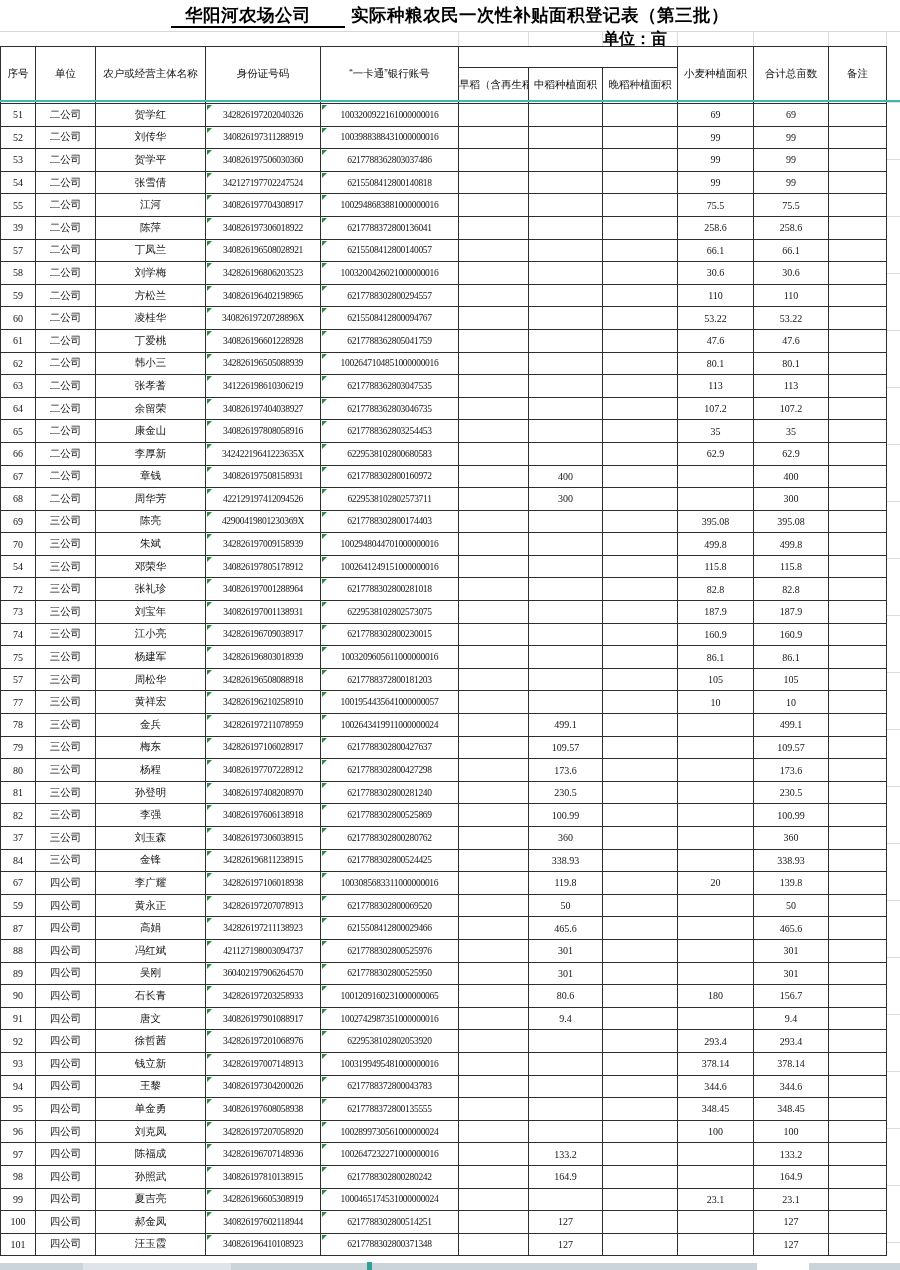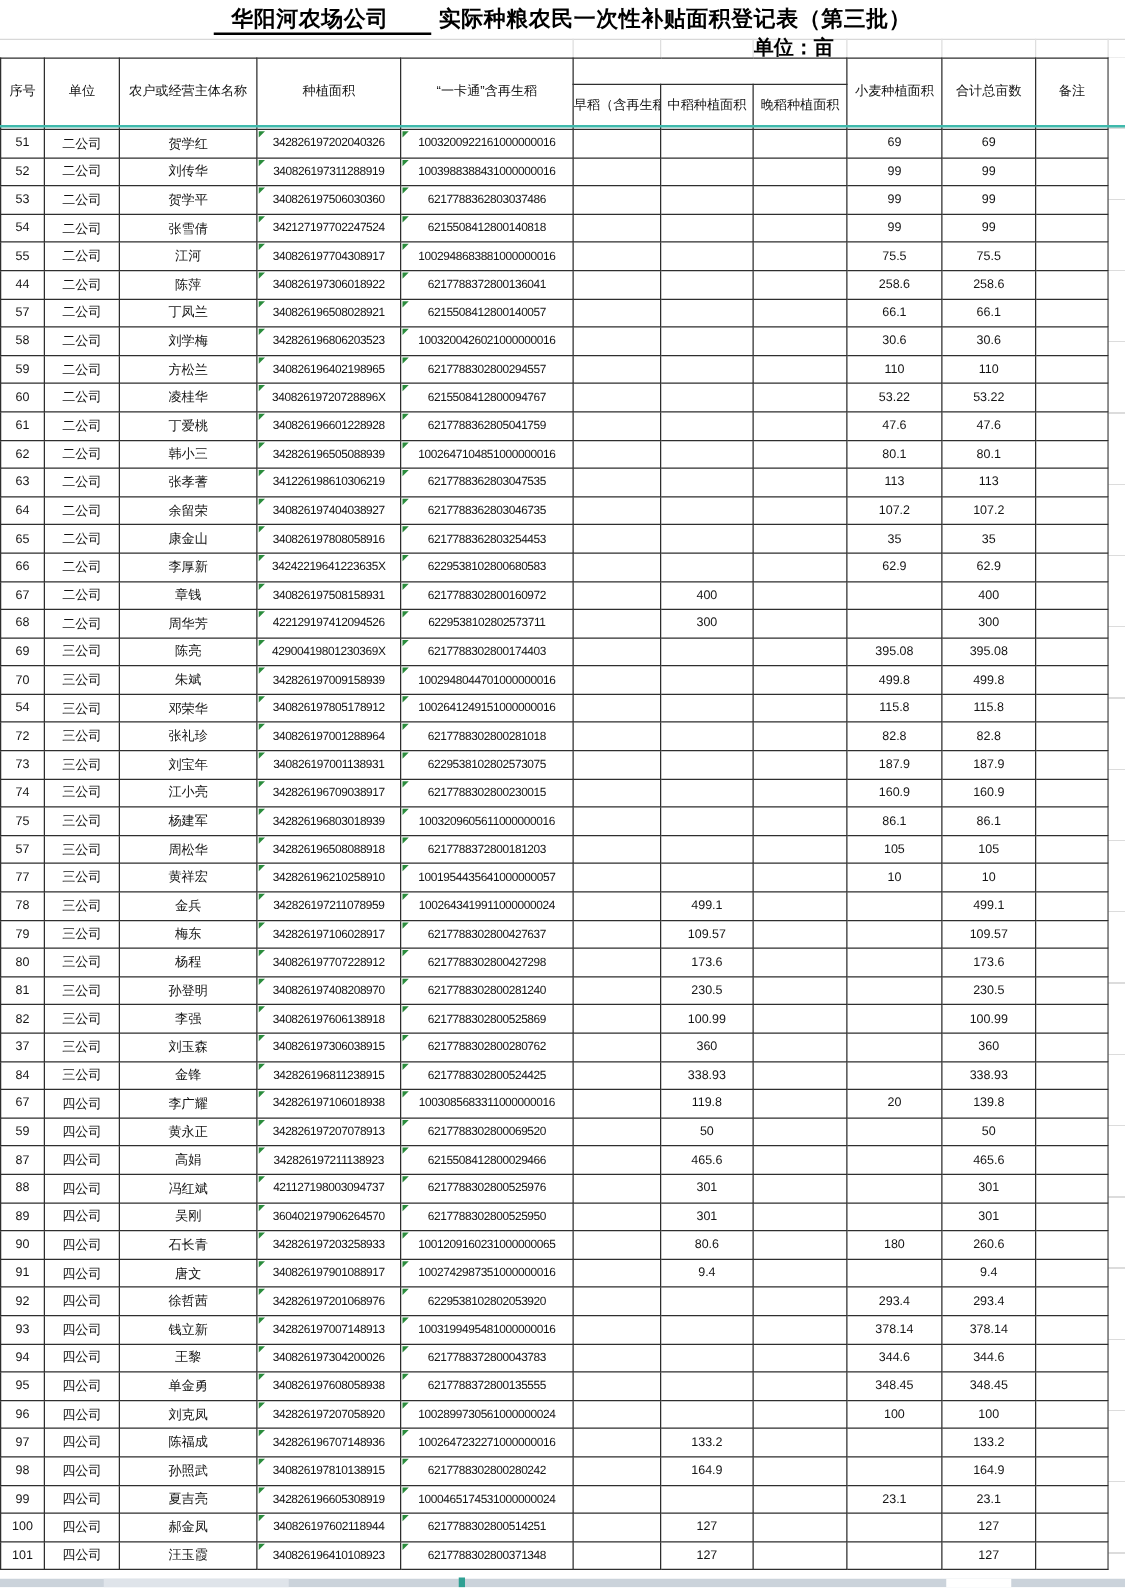--- a/index.html
+++ b/index.html
@@ -23,21 +23,21 @@
   table.sheet{position:absolute;top:46px;left:0;width:886px;border-collapse:collapse;
               table-layout:fixed;background:#fff;}
   table.sheet th,table.sheet td{border:1px solid #2e2e2e;padding:0;text-align:center;
               vertical-align:middle;overflow:hidden;white-space:nowrap;font-weight:normal;
               color:#141414;}
   tr.h1{height:21px;margin-left:29px;} tr.h2{height:33px;}
   th{font-size:10.5px;line-height:1.2;}
   th.wrap{white-space:normal;padding:0 3px;}
   tr.sliver{height:3px;}
   tr.sliver td{border-top:none;}
-  tbody tr.data{height:22.6px;}
+  tbody tr.data{height:22.6px;font-family:Liberation Serif, serif;}
   td.c-no{font-size:10px;}
   td.c-unit,td.c-name{font-size:10.5px;}
   td.c-id,td.c-bank{font-size:9.5px;letter-spacing:-0.3px;position:relative;}
   td.c-early,td.c-mid,td.c-late,td.c-wheat,td.c-total{font-size:10px;}
   .tri{position:absolute;top:1px;left:1px;width:0;height:0;
        border-top:5px solid #2a8c3c;border-right:5px solid transparent;}
 
   
   .freeze-line{position:absolute;top:100px;left:0;width:900px;height:2px;background:#3fb9ac;z-index:4;}
 
@@ -82,22 +82,22 @@
         <col style="width:75px">
         <col style="width:76px">
       <col style="width:75px">
         <col style="width:58px">
     </colgroup>
     <thead>
       <tr class="h1">
         <th rowspan="2">序号</th>
         <th rowspan="2">单位</th>
         <th rowspan="2" class="wrap">农户或经营主体名称</th>
-        <th rowspan="2">种植面积</th>
-        <th rowspan="2">“一卡通”含再生稻</th>
+        <th rowspan="2">身份证号码</th>
+        <th rowspan="2">“一卡通”银行账号</th>
         <th colspan="3"></th>
         <th rowspan="2">小麦种植面积</th>
         <th rowspan="2">合计总亩数</th>
         <th rowspan="2">备注</th>
       </tr>
       <tr class="h2">
         <th class="wrap">早稻（含再生稻）种植面积</th>
         <th class="wrap">中稻种植面积</th>
         <th class="wrap">晚稻种植面积</th>
       </tr>
@@ -175,21 +175,21 @@
           <td class="c-id"><span class="tri"></span><span>340826197704308917</span></td>
           <td class="c-bank"><span class="tri"></span><span>1002948683881000000016</span></td>
           <td class="c-early"></td>
           <td class="c-mid"></td>
           <td class="c-late"></td>
           <td class="c-wheat">75.5</td>
           <td class="c-total">75.5</td>
           <td class="c-remark"></td>
         </tr>
         <tr class="data">
-          <td class="c-no">44</td>
+          <td class="c-no">39</td>
           <td class="c-unit">二公司</td>
           <td class="c-name">陈萍</td>
           <td class="c-id"><span class="tri"></span><span>340826197306018922</span></td>
           <td class="c-bank"><span class="tri"></span><span>6217788372800136041</span></td>
           <td class="c-early"></td>
           <td class="c-mid"></td>
           <td class="c-late"></td>
           <td class="c-wheat">258.6</td>
           <td class="c-total">258.6</td>
           <td class="c-remark"></td>
@@ -626,21 +626,21 @@
         <tr class="data">
           <td class="c-no">90</td>
           <td class="c-unit">四公司</td>
           <td class="c-name">石长青</td>
           <td class="c-id"><span class="tri"></span><span>342826197203258933</span></td>
           <td class="c-bank"><span class="tri"></span><span>1001209160231000000065</span></td>
           <td class="c-early"></td>
           <td class="c-mid">80.6</td>
           <td class="c-late"></td>
           <td class="c-wheat">180</td>
-          <td class="c-total">260.6</td>
+          <td class="c-total">156.7</td>
           <td class="c-remark"></td>
         </tr>
         <tr class="data">
           <td class="c-no">91</td>
           <td class="c-unit">四公司</td>
           <td class="c-name">唐文</td>
           <td class="c-id"><span class="tri"></span><span>340826197901088917</span></td>
           <td class="c-bank"><span class="tri"></span><span>1002742987351000000016</span></td>
           <td class="c-early"></td>
           <td class="c-mid">9.4</td>

